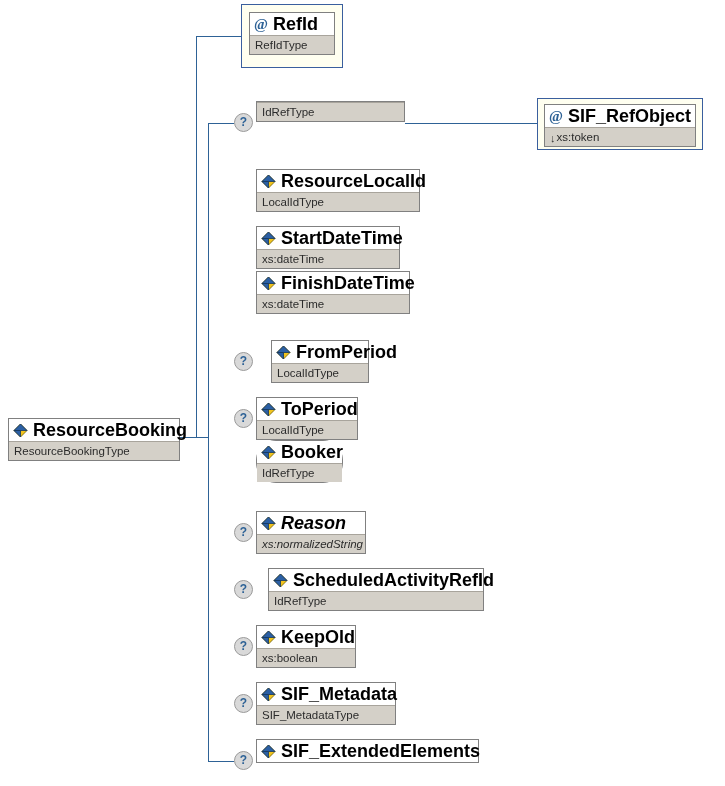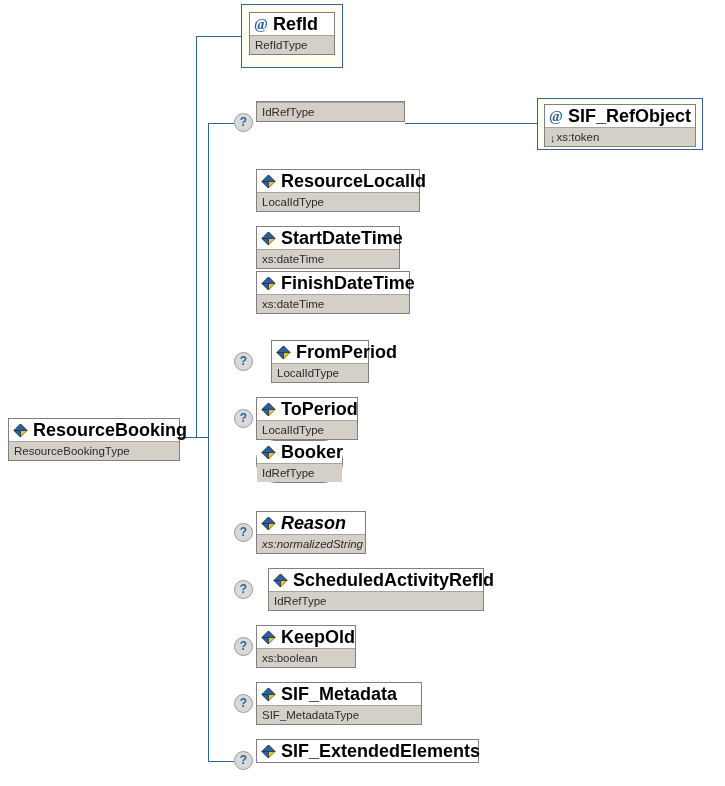--- a/index.html
+++ b/index.html
@@ -272,21 +272,21 @@
             <polygon points="7.5,1 14,7.5 7.5,7.5 1,7.5" fill="#2b5fa4" stroke="#13365e" stroke-width="0.8"></polygon>
             <polygon points="1,7.5 7.5,7.5 7.5,14" fill="#2b5fa4" stroke="#13365e" stroke-width="0.8"></polygon>
           </svg>
       </span>
       <span class="label">KeepOld</span>
     </div>
     <div class="type-row">xs:boolean</div>
   </div>
 
   <div class="opt" style="left:234px;top:694px;">?</div>
-  <div class="node" style="left:256px;top:682px;width:166px;">
+  <div class="node" style="left:256px;top:682px;width:140px;">
     <div class="name-row">
       <span class="ico">
         <svg width="15" height="15" viewBox="0 0 15 15">
             <polygon points="7.5,1 14,7.5 7.5,14 1,7.5" fill="#f2c41d" stroke="#6b5a00" stroke-width="0.8"></polygon>
             <polygon points="7.5,1 14,7.5 7.5,7.5 1,7.5" fill="#2b5fa4" stroke="#13365e" stroke-width="0.8"></polygon>
             <polygon points="1,7.5 7.5,7.5 7.5,14" fill="#2b5fa4" stroke="#13365e" stroke-width="0.8"></polygon>
           </svg>
       </span>
       <span class="label">SIF_Metadata</span>
     </div>

